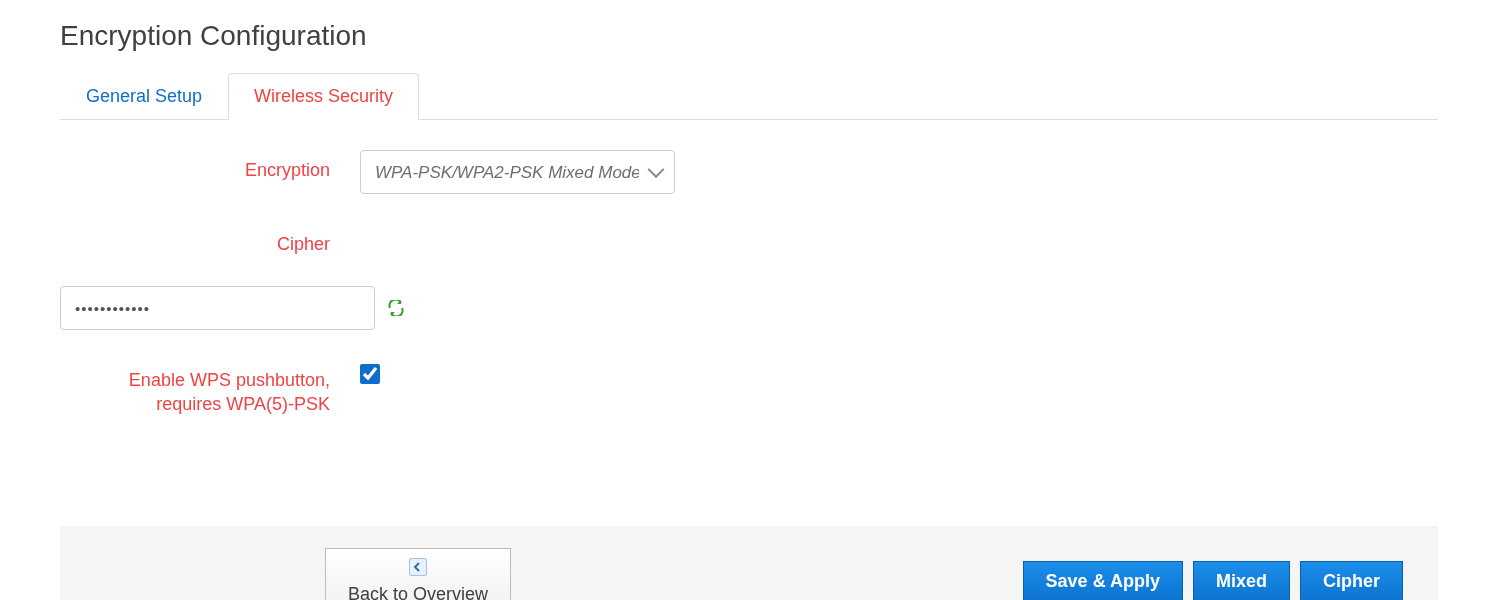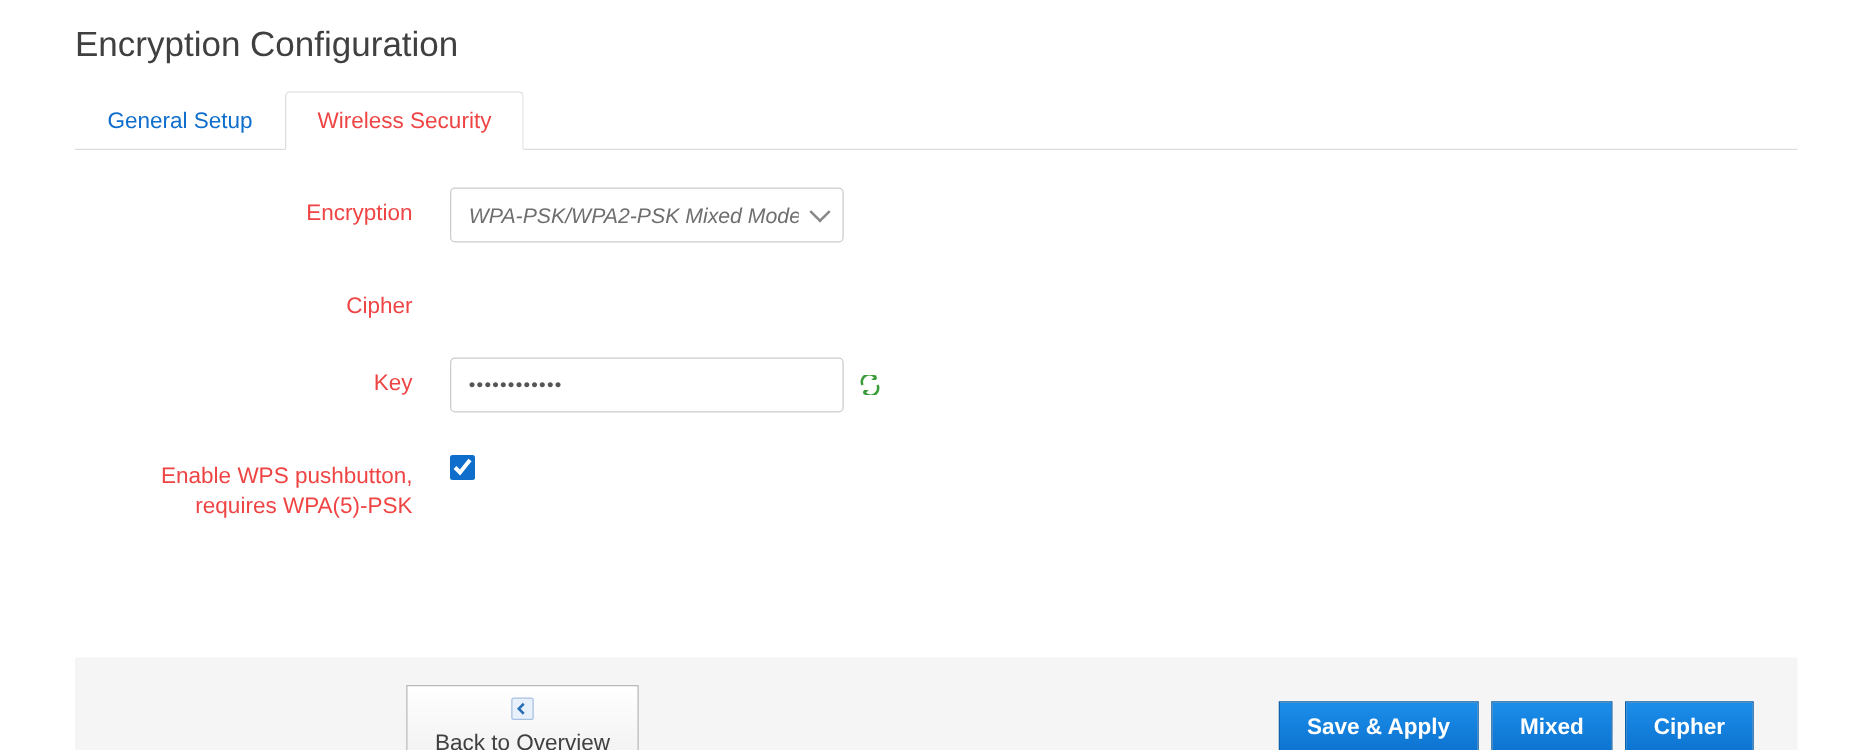--- a/index.html
+++ b/index.html
@@ -195,21 +195,20 @@
           </select>
         </div>
       </div>
     </div>
 
     <div class="form-row">
       <div class="form-label">Cipher</div>
     </div>
 
     <div class="form-row">
-      <div class="form-label">Key</div>
       <div class="form-control-wrap">
         <input type="password" class="text-input" value="••••••••••••" style="">
         <span class="refresh-icon">
           <svg width="16" height="16" viewBox="0 0 16 16">
             <path d="M 13 3 A 6 6 0 0 0 2 8" fill="none" stroke="#3a9d3a" stroke-width="2"></path>
             <path d="M 3 13 A 6 6 0 0 0 14 8" fill="none" stroke="#3a9d3a" stroke-width="2"></path>
             <path d="M 13 0 L 13 4 L 9 4 Z" fill="#3a9d3a"></path>
             <path d="M 3 16 L 3 12 L 7 12 Z" fill="#3a9d3a"></path>
           </svg>
         </span>

